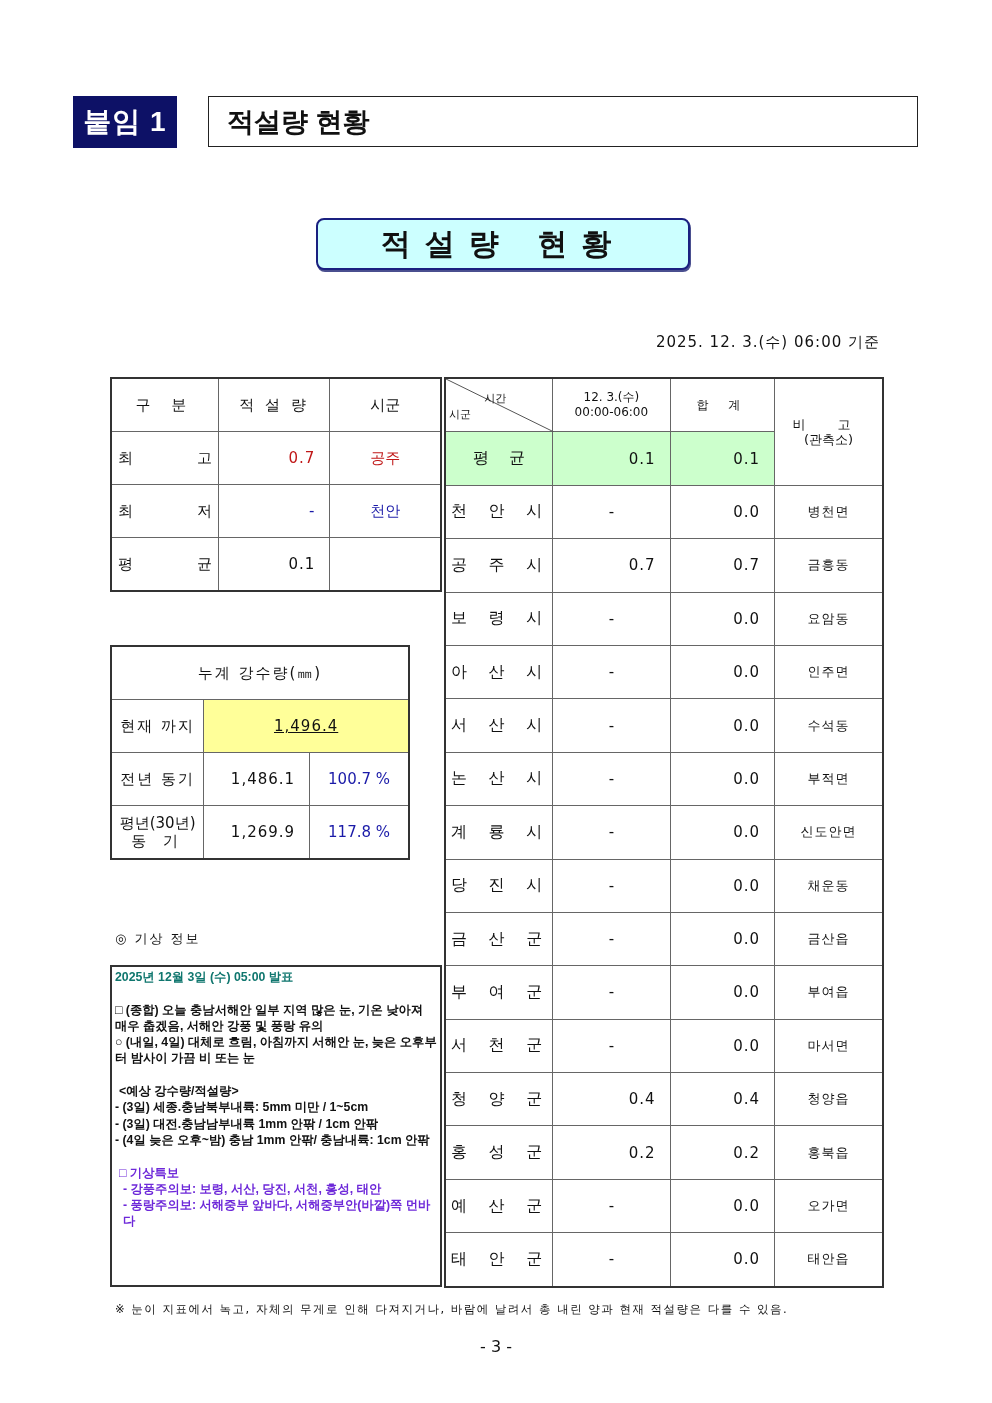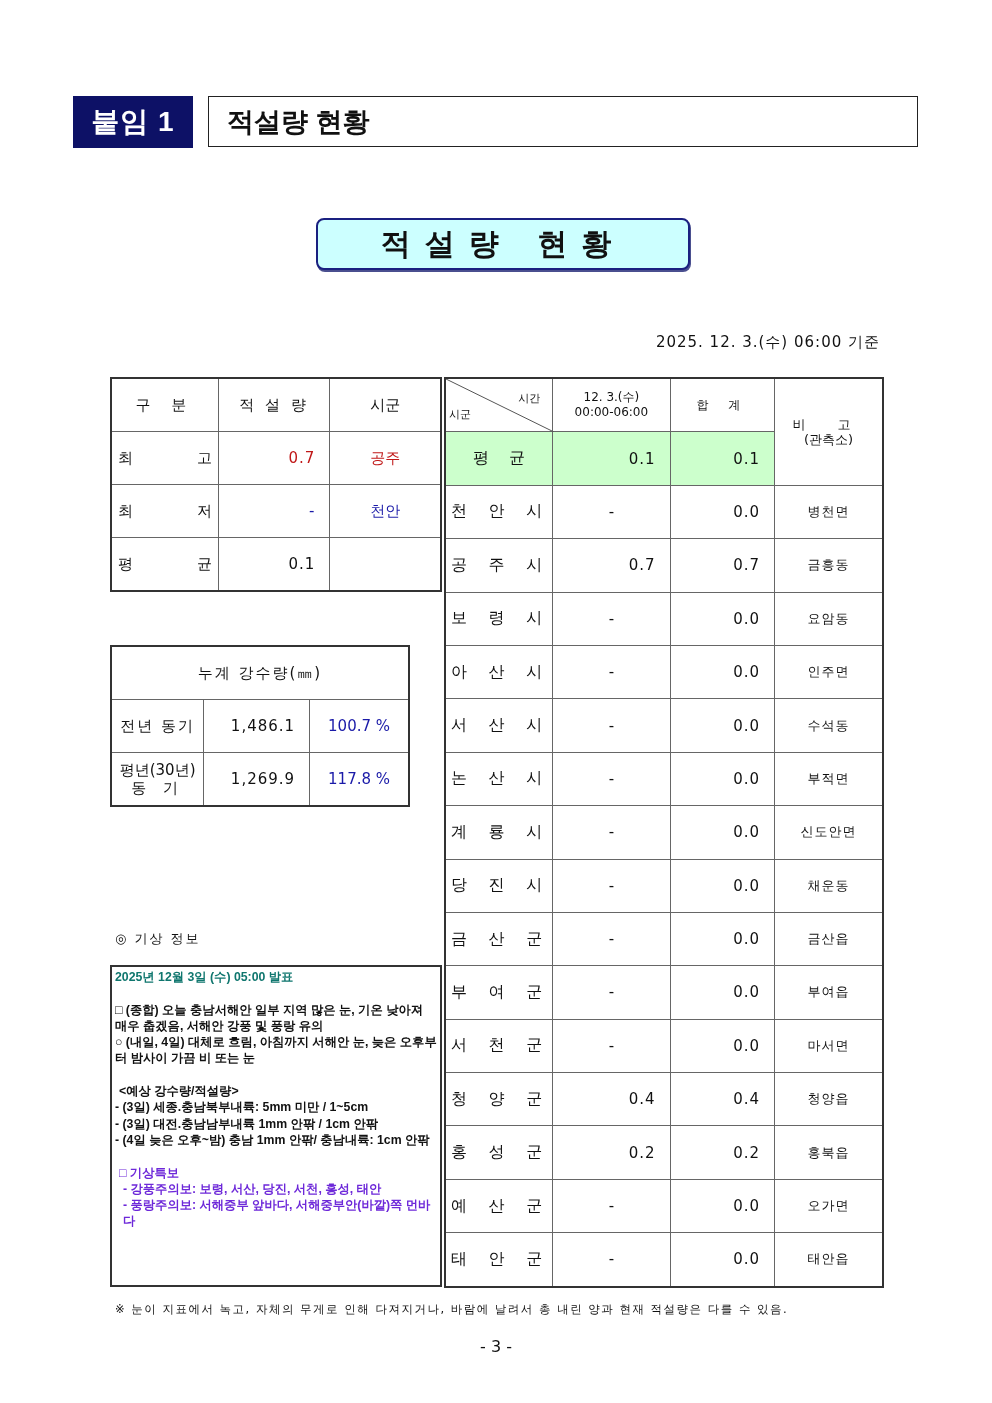--- a/index.html
+++ b/index.html
@@ -1,21 +1,21 @@
 <!DOCTYPE html>
 <html><head>
 <meta charset="utf-8">
 <style>
   html, body { margin:0; padding:0; background:#ffffff; }
   body { width:992px; height:1403px; position:relative; overflow:hidden;
          font-family:"DejaVu Sans", sans-serif; color:#111; }
   .abs { position:absolute; }
 
   
-  .tag-box { left:73px; top:96px; width:120px; height:52px; background:#0d1166;
+  .tag-box { left:73px; top:96px; width:104px; height:52px; background:#0d1166;
              color:#fff; font-weight:bold; font-size:28px; display:flex; align-items:center;
              justify-content:center; letter-spacing:1px; font-family:"Liberation Sans", sans-serif; }
   .head-title { left:208px; top:96px; width:710px; height:51px; border:1px solid #222;
                 display:flex; align-items:center; padding-left:18px; box-sizing:border-box;
                 font-size:27px; font-weight:bold; font-family:"Liberation Sans", sans-serif; }
 
   .main-title { left:316px; top:218px; width:374px; height:52px; background:#ccffff;
                 border:2px solid #1a2080; border-radius:8px; box-shadow:1px 2px 0 #4a4f8f;
                 display:flex; align-items:center; justify-content:center;
                 font-size:30px; font-weight:bold; letter-spacing:14px; box-sizing:border-box; }
@@ -116,20 +116,24 @@
   <colgroup>
       <col style="width:108px">
       <col style="width:112px">
       <col style="width:112px">
     </colgroup>
   <tbody>
       <tr>
         <td colspan="3" class="center" style="letter-spacing:2px">누계 강수량(㎜)</td>
       </tr>
   <tr>
+    <td class="center" style="letter-spacing:2px">현재 까지</td>
+    <td colspan="2" class="center yellow" style="text-decoration:underline; letter-spacing:1px">1,496.4</td>
+  </tr>
+  <tr>
     <td class="center" style="letter-spacing:2px">전년 동기</td>
     <td class="num">1,486.1</td>
     <td class="center blue" style="border-left:1px dotted #666">100.7 %</td>
   </tr>
   <tr>
     <td class="center" style="line-height:18px">
       <div>평년(30년)</div>
       <div style="letter-spacing:6px">동 기</div>
     </td>
     <td class="num">1,269.9</td>
@@ -144,21 +148,21 @@
       <col style="width:118px">
       <col style="width:105px">
       <col style="width:109px">
     </colgroup>
   <tbody>
       <tr>
     <td class="diag" style="font-size:11px">
       <svg width="108" height="53">
             <line x1="0" y1="0" x2="108" y2="53" stroke="#555" stroke-width="1"></line>
           </svg>
-      <span style="position:absolute; right:12px; top:12px">시간</span>
+      <span style="position:absolute; right:46px; top:12px">시간</span>
       <span style="position:absolute; left:3px; top:28px">시군</span>
     </td>
     <td class="center" style="font-size:12px; line-height:15px">
       <div>12. 3.(수)</div>
       <div>00:00-06:00</div>
     </td>
     <td class="center" style="font-size:12px; letter-spacing:8px">합 계</td>
     <td rowspan="2" class="center" style="font-size:13px; line-height:15px; vertical-align:top; padding-top:38px">
       <div style="letter-spacing:14px">비 고</div>
       <div>(관측소)</div>

